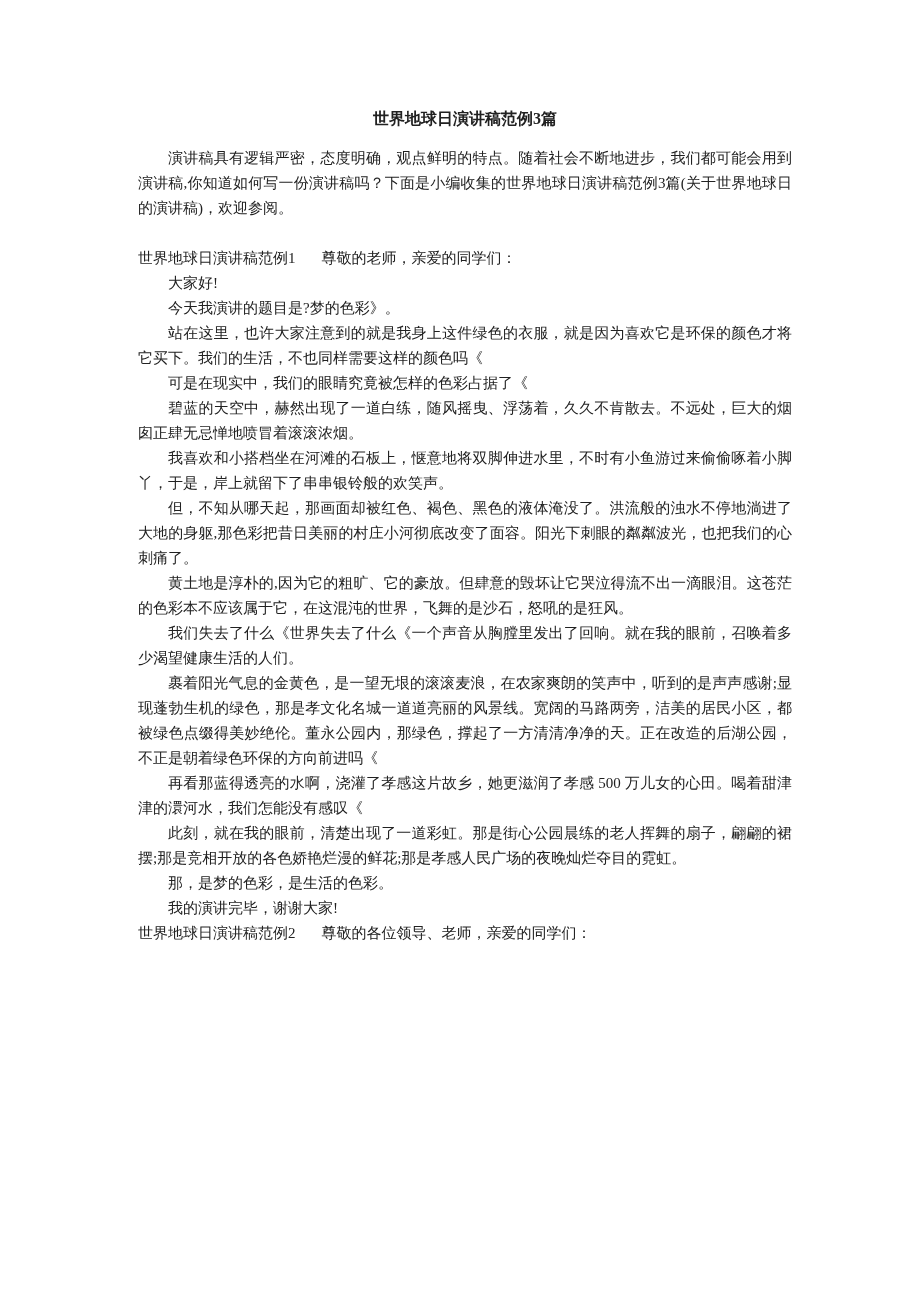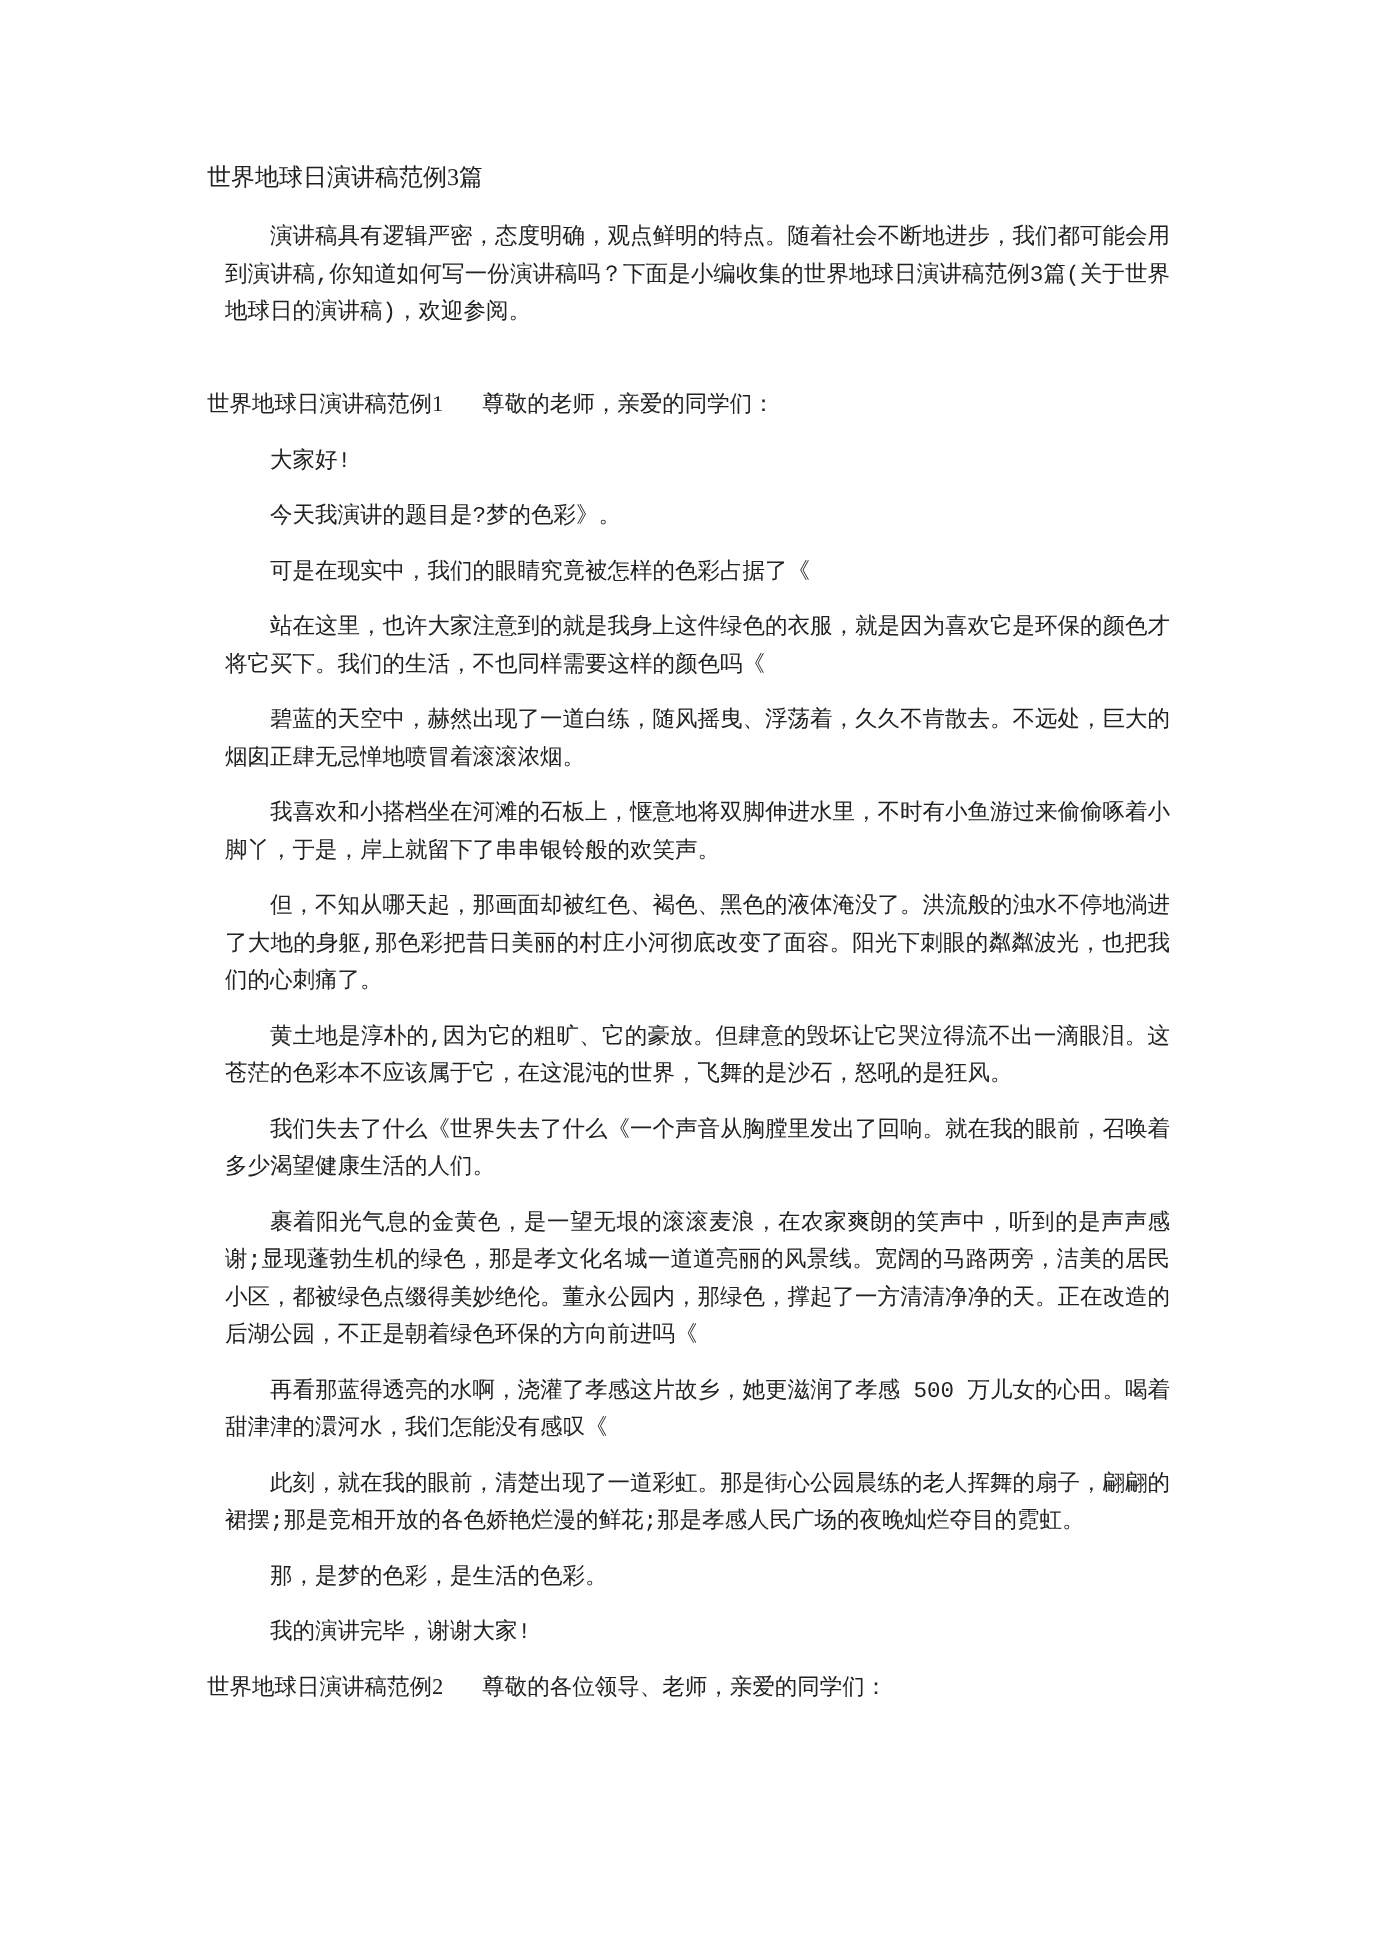--- a/index.html
+++ b/index.html
@@ -19,29 +19,28 @@
   .page {
     box-sizing: border-box;
     width: 920px;
     height: 1302px;
     padding: 106px 128px 30px 138px;
     background: #ffffff;
   }
   .doc-title {
     margin: 0 0 15px 0;
     font-size: 16px;
-    font-weight: 400;
-    text-align: left;
+    font-weight: 700;
+    text-align: center;
     line-height: 25px;
   }
   .para {
-    margin: 12px;
+    margin: 0;
     text-align: justify;
     text-indent: 2em;
-    font-family: Liberation Mono, monospace;
   }
   .blank-line {
     height: 25px;
   }
   .section-head {
     margin: 0;
     text-align: justify;
     text-indent: 0;
     white-space: nowrap;
   }
@@ -57,22 +56,22 @@
   <h1 class="doc-title">世界地球日演讲稿范例3篇</h1>
 
   <p class="para">演讲稿具有逻辑严密，态度明确，观点鲜明的特点。随着社会不断地进步，我们都可能会用到演讲稿,你知道如何写一份演讲稿吗？下面是小编收集的世界地球日演讲稿范例3篇(关于世界地球日的演讲稿)，欢迎参阅。</p>
 
   <div class="blank-line"></div>
 
   <p class="section-head"><span>世界地球日演讲稿范例1</span><span class="salutation">尊敬的老师，亲爱的同学们：</span></p>
 
   <p class="para">大家好!</p>
   <p class="para">今天我演讲的题目是?梦的色彩》。</p>
+  <p class="para">站在这里，也许大家注意到的就是我身上这件绿色的衣服，就是因为喜欢它是环保的颜色才将它买下。我们的生活，不也同样需要这样的颜色吗《</p>
   <p class="para">可是在现实中，我们的眼睛究竟被怎样的色彩占据了《</p>
-  <p class="para">站在这里，也许大家注意到的就是我身上这件绿色的衣服，就是因为喜欢它是环保的颜色才将它买下。我们的生活，不也同样需要这样的颜色吗《</p>
   <p class="para">碧蓝的天空中，赫然出现了一道白练，随风摇曳、浮荡着，久久不肯散去。不远处，巨大的烟囱正肆无忌惮地喷冒着滚滚浓烟。</p>
   <p class="para">我喜欢和小搭档坐在河滩的石板上，惬意地将双脚伸进水里，不时有小鱼游过来偷偷啄着小脚丫，于是，岸上就留下了串串银铃般的欢笑声。</p>
   <p class="para">但，不知从哪天起，那画面却被红色、褐色、黑色的液体淹没了。洪流般的浊水不停地淌进了大地的身躯,那色彩把昔日美丽的村庄小河彻底改变了面容。阳光下刺眼的粼粼波光，也把我们的心刺痛了。</p>
   <p class="para">黄土地是淳朴的,因为它的粗旷、它的豪放。但肆意的毁坏让它哭泣得流不出一滴眼泪。这苍茫的色彩本不应该属于它，在这混沌的世界，飞舞的是沙石，怒吼的是狂风。</p>
   <p class="para">我们失去了什么《世界失去了什么《一个声音从胸膛里发出了回响。就在我的眼前，召唤着多少渴望健康生活的人们。</p>
   <p class="para">裹着阳光气息的金黄色，是一望无垠的滚滚麦浪，在农家爽朗的笑声中，听到的是声声感谢;显现蓬勃生机的绿色，那是孝文化名城一道道亮丽的风景线。宽阔的马路两旁，洁美的居民小区，都被绿色点缀得美妙绝伦。董永公园内，那绿色，撑起了一方清清净净的天。正在改造的后湖公园，不正是朝着绿色环保的方向前进吗《</p>
   <p class="para">再看那蓝得透亮的水啊，浇灌了孝感这片故乡，她更滋润了孝感 500 万儿女的心田。喝着甜津津的澴河水，我们怎能没有感叹《</p>
   <p class="para">此刻，就在我的眼前，清楚出现了一道彩虹。那是街心公园晨练的老人挥舞的扇子，翩翩的裙摆;那是竞相开放的各色娇艳烂漫的鲜花;那是孝感人民广场的夜晚灿烂夺目的霓虹。</p>
   <p class="para">那，是梦的色彩，是生活的色彩。</p>
   <p class="para">我的演讲完毕，谢谢大家!</p>

